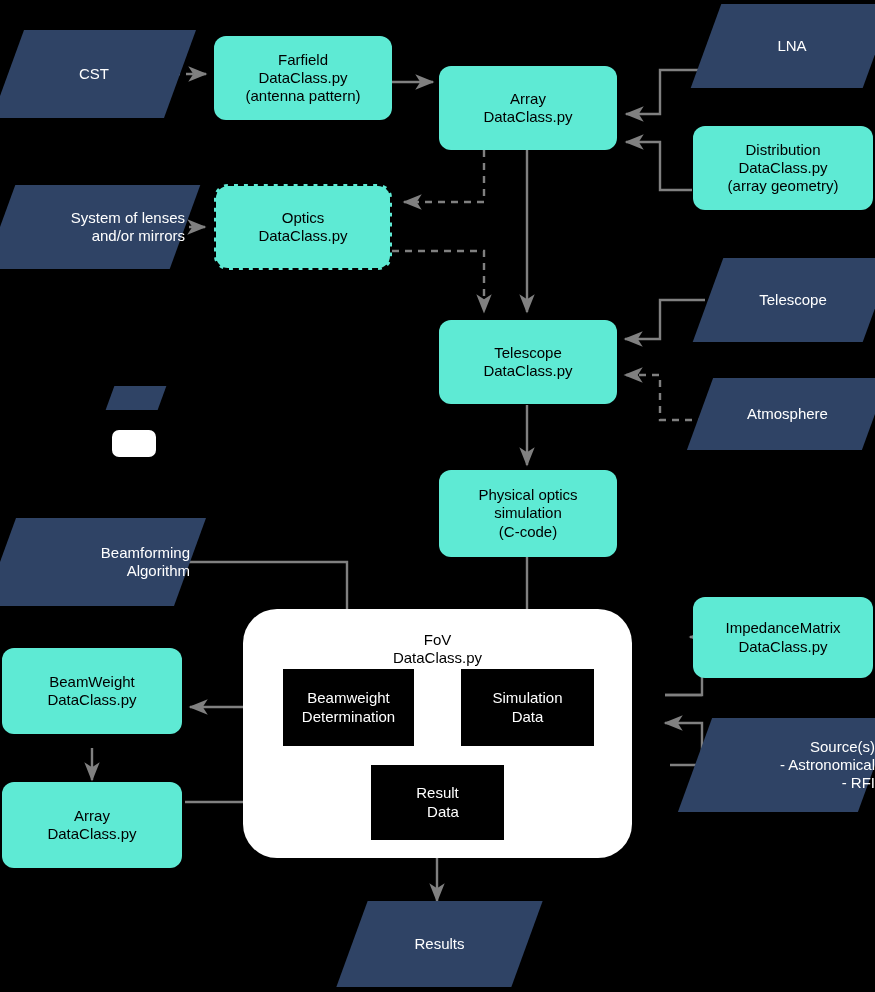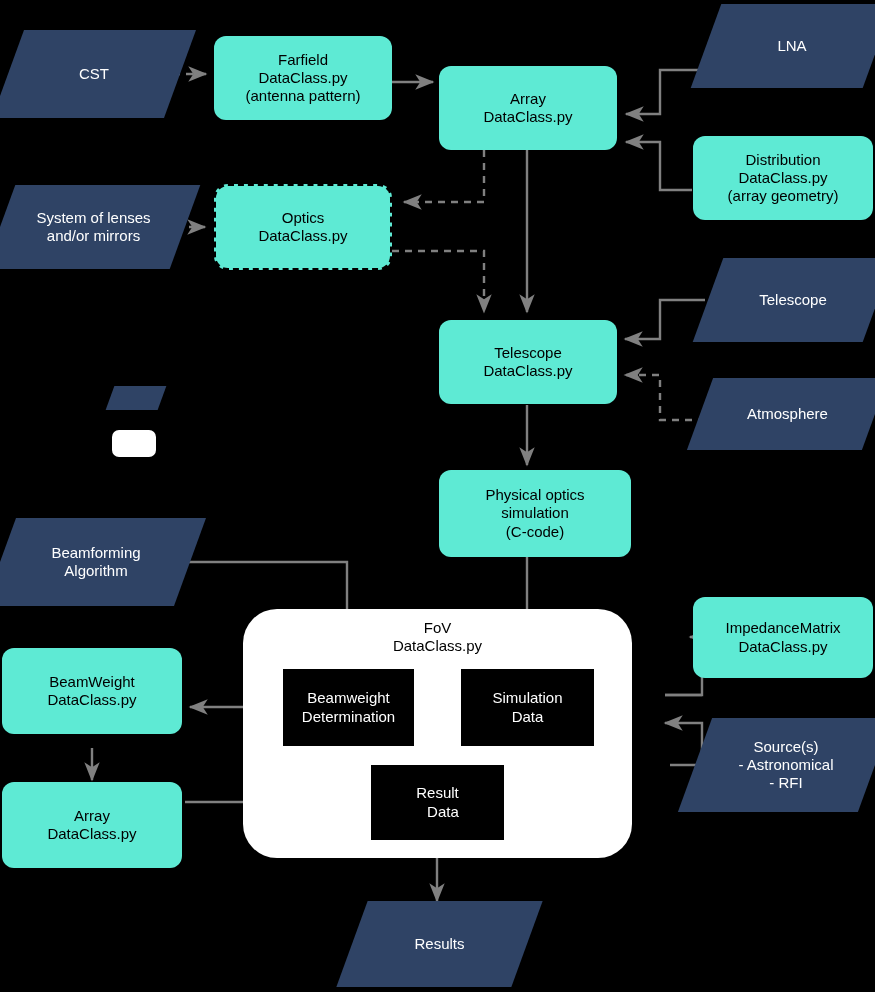--- a/index.html
+++ b/index.html
@@ -34,21 +34,21 @@
     border-radius:14px;
   }
   
   .fov{
     background:#ffffff;
     color:#000000;
     border-radius:34px;
     font-size:15px;
     align-items:flex-start;
     justify-content:center;
-    padding-top:10px;
+    padding-top:22px;
     z-index:2;
   }
   
   .blackbox{
     background:#000000;
     color:#ffffff;
     border-radius:0;
     font-size:15px;
     z-index:4;
   }
@@ -60,21 +60,21 @@
     background:transparent;
   }
   .para .skew{
     position:absolute;
     left:0;top:0;right:0;bottom:0;
     background:#2f4365;
     transform:skewX(-20deg);
     z-index:-1;
   }
   .para .lbl{position:relative;z-index:1;width:100%;}
-  .para.left .lbl{text-align:center;padding-left:2px;}
+  .para.left .lbl{text-align:right;padding-left:2px;}
   .legend-para{position:absolute;z-index:3;}
   .legend-para .skew{
     position:absolute;left:0;top:0;right:0;bottom:0;
     background:#2f4365;transform:skewX(-20deg);
   }
   .legend-box{
     position:absolute;background:#ffffff;border-radius:7px;z-index:3;
   }
   .lines{white-space:pre-line;}
 </style>
@@ -185,37 +185,37 @@
     <span class="lines">Farfield
 DataClass.py
 (antenna pattern)</span>
   </div>
 
   <div class="node box" style="left:439px;top:66px;width:178px;height:84px;">
     <span class="lines">Array
 DataClass.py</span>
   </div>
 
-  <div class="node box" style="left:693px;top:136px;width:180px;height:84px;">
+  <div class="node box" style="left:693px;top:126px;width:180px;height:84px;">
     <span class="lines">Distribution
 DataClass.py
 (array geometry)</span>
   </div>
 
   <div class="node box dashed" style="left:214px;top:184px;width:178px;height:86px;">
     <span class="lines">Optics
 DataClass.py</span>
   </div>
 
   <div class="node box" style="left:439px;top:320px;width:178px;height:84px;">
     <span class="lines">Telescope
 DataClass.py</span>
   </div>
 
-  <div class="node box" style="left:439px;top:470px;width:192px;height:87px;">
+  <div class="node box" style="left:439px;top:470px;width:178px;height:87px;">
     <span class="lines">Physical optics
 simulation
 (C-code)</span>
   </div>
 
   <div class="node box" style="left:693px;top:597px;width:180px;height:81px;">
     <span class="lines">ImpedanceMatrix
 DataClass.py</span>
   </div>
 

